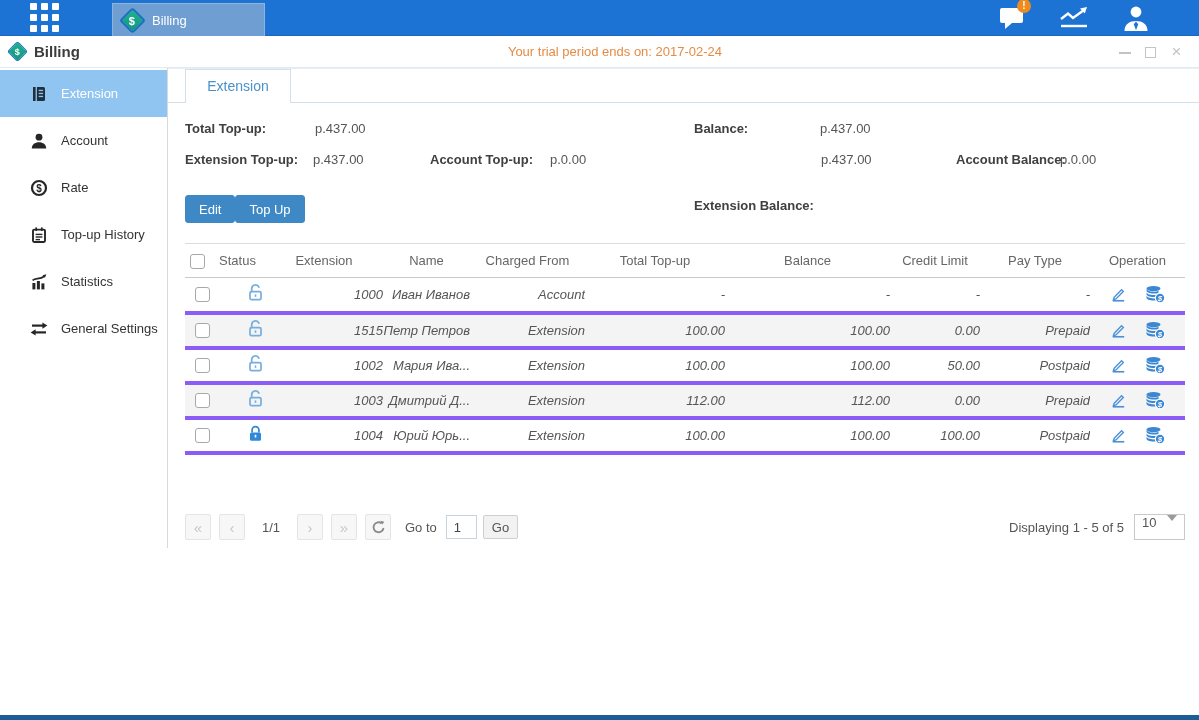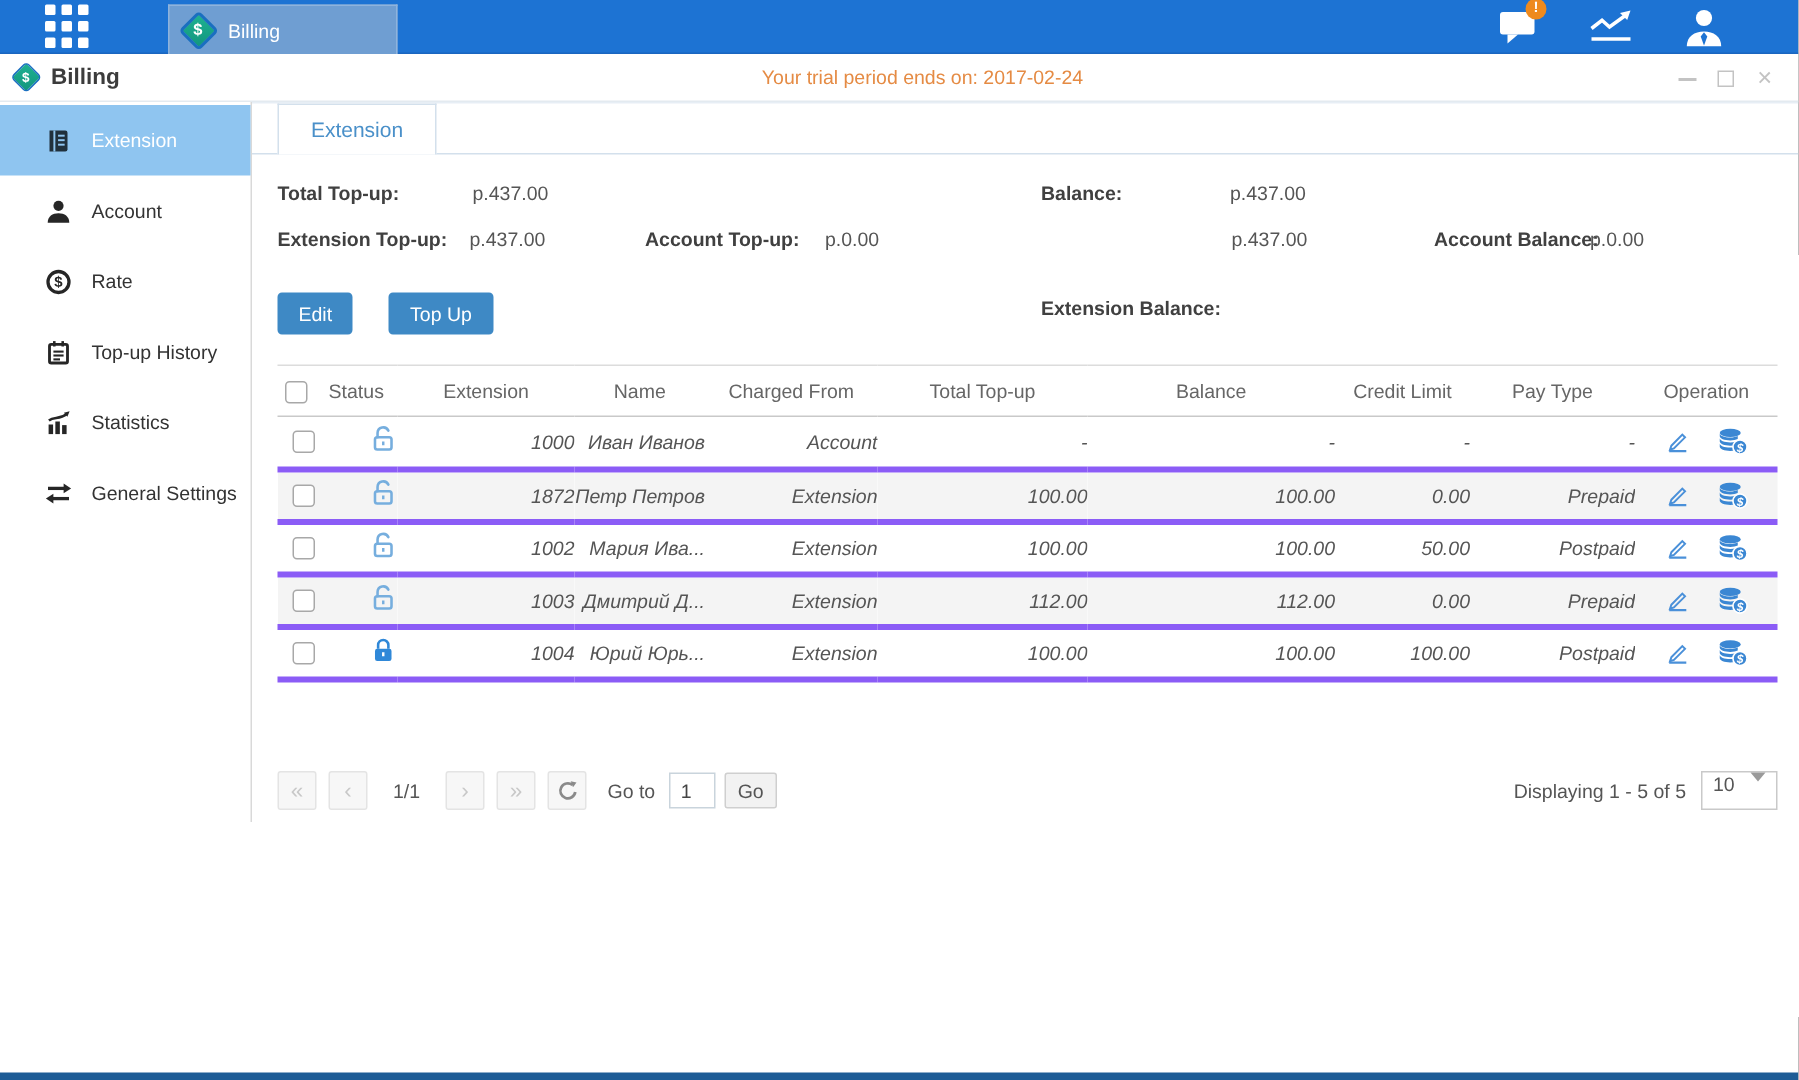--- a/index.html
+++ b/index.html
@@ -44,21 +44,21 @@
   .strip-line { position:absolute; bottom:0; left:0; right:0; border-bottom:1px solid #d3e0ec; }
   .tab-active { position:absolute; z-index:2; left:17px; top:0; bottom:0; width:106px; background:#fff; border:1px solid #d3e0ec; border-top:none; border-bottom:none; border-right:1px solid #d3e0ec; display:flex; align-items:center; justify-content:center; color:#4a90c9; font-size:14px; cursor:pointer; }
   .tab-active:before { content:""; position:absolute; top:0; left:-1px; right:-1px; border-top:1px solid #d3e0ec; }
 
   
   .sum { position:absolute; font-size:13px; white-space:nowrap; }
   .sum.lbl { font-weight:bold; color:#404040; }
   .sum.val { color:#555; }
 
   
-  .btn-row { position:absolute; top:127px; left:17px; display:flex; gap:24px; }
+  .btn-row { position:absolute; top:127px; left:17px; display:flex; gap:0; }
   .btn { height:28px; padding:0 13px; background:#3e89c5; border:1px solid #3e89c5; border-radius:3px; color:#fff; font-size:13px; font-family:"Liberation Sans",sans-serif; cursor:pointer; }
 
   
   .tbl { position:absolute; top:175px; left:17px; width:1000px; border-collapse:collapse; table-layout:fixed; font-size:13px; color:#555; }
   .tbl th { height:34px; font-weight:normal; color:#666; border-top:1px solid #dcdcdc; border-bottom:1px solid #c9c9c9; text-align:center; }
   .tbl td { height:35px; text-align:right; border-bottom:4px solid #8b5cf6; overflow:hidden; white-space:nowrap;font-style:italic; }
   .tbl tbody tr:nth-child(even) { background:#f4f4f4; }
   .cb { display:inline-block; width:15px; height:15px; border:1px solid #a8a8a8; border-radius:3px; background:#fff; vertical-align:middle; cursor:pointer; }
   .ops { display:flex; align-items:center; justify-content:center; gap:16px; }
   .op { cursor:pointer; display:flex; }
@@ -295,21 +295,21 @@
             </div>
               </td>
           </tr>
           <tr>
             <td><span class="cb"></span></td>
             <td><svg width="19" height="19" viewBox="0 0 20 20">
                   <path d="M6 9 V6 a4 4 0 0 1 7.6 -1.7" fill="none" stroke="#76aede" stroke-width="1.8" stroke-linecap="round"></path>
                   <rect x="4.2" y="9" width="11.6" height="8.6" rx="1.6" fill="none" stroke="#76aede" stroke-width="1.8"></rect>
                   <line x1="10" y1="12" x2="10" y2="14.6" stroke="#76aede" stroke-width="1.7"></line>
                 </svg></td>
-            <td>1872</td>
+            <td>1515</td>
             <td>Петр Петров</td>
             <td>Extension</td>
             <td>100.00</td>
             <td>100.00</td>
             <td>0.00</td>
             <td>Prepaid</td>
             <td>
                 <div class="ops">
               <span class="op">
                     <svg width="19" height="19" viewBox="0 0 20 20">

